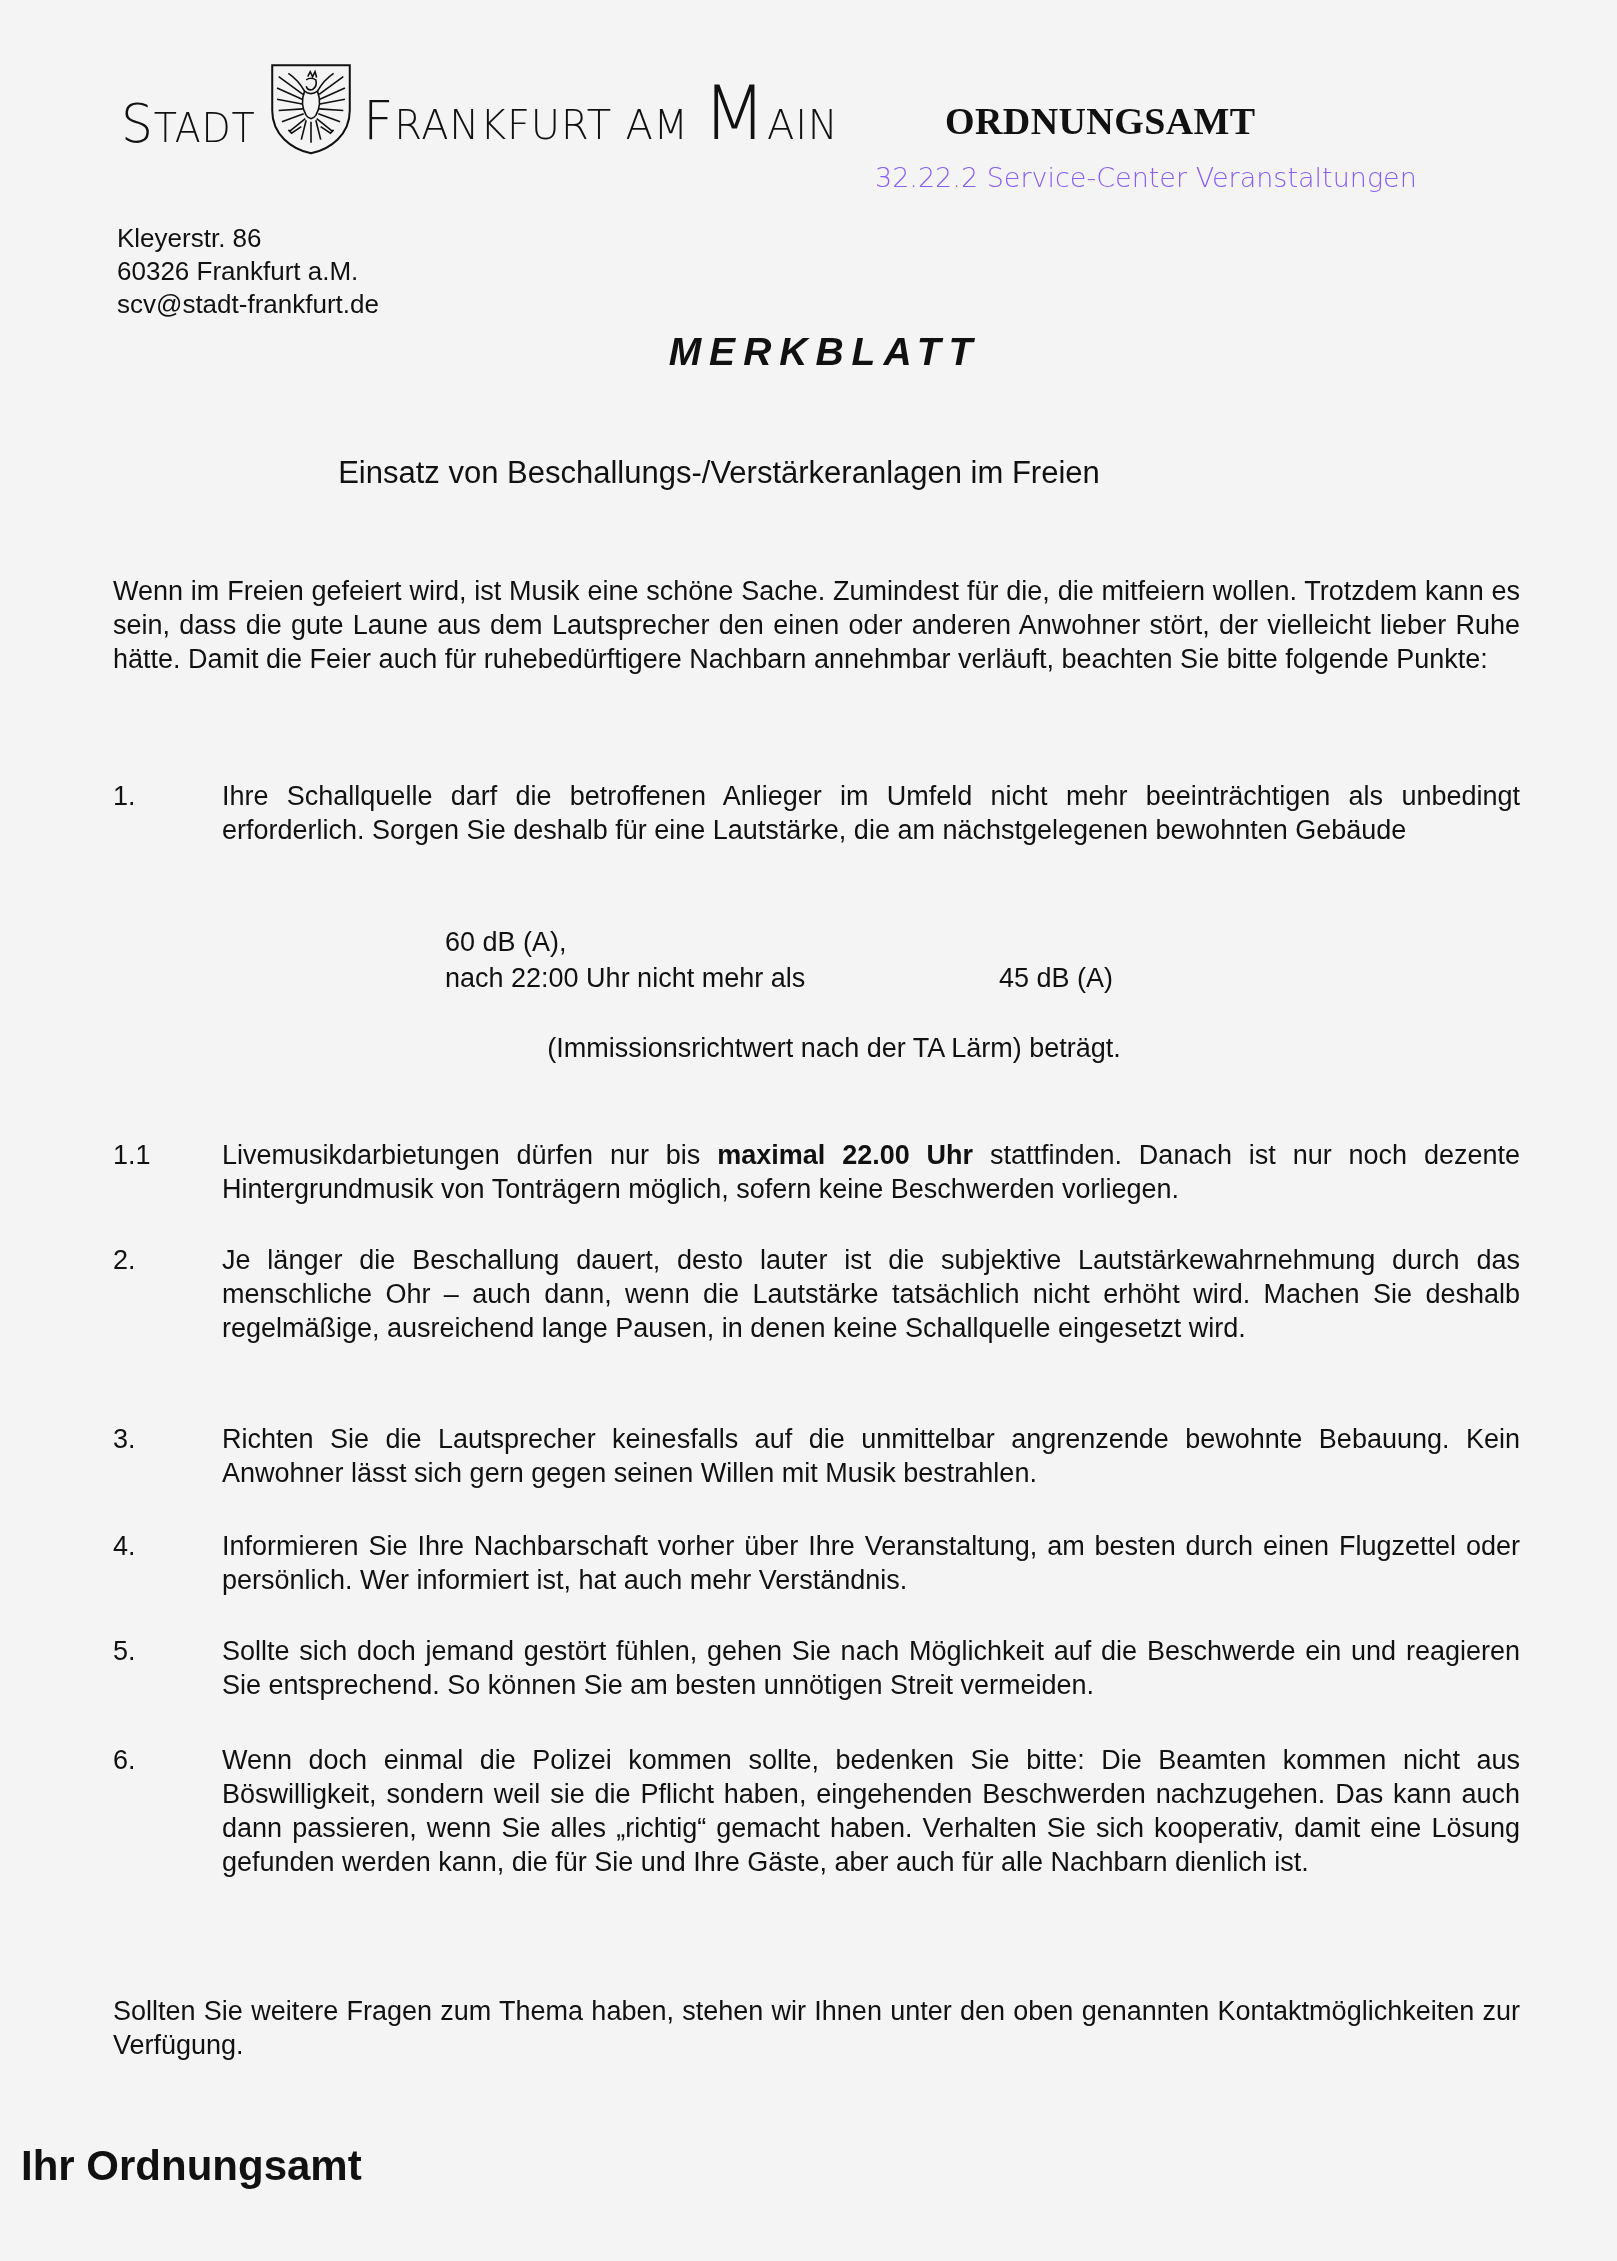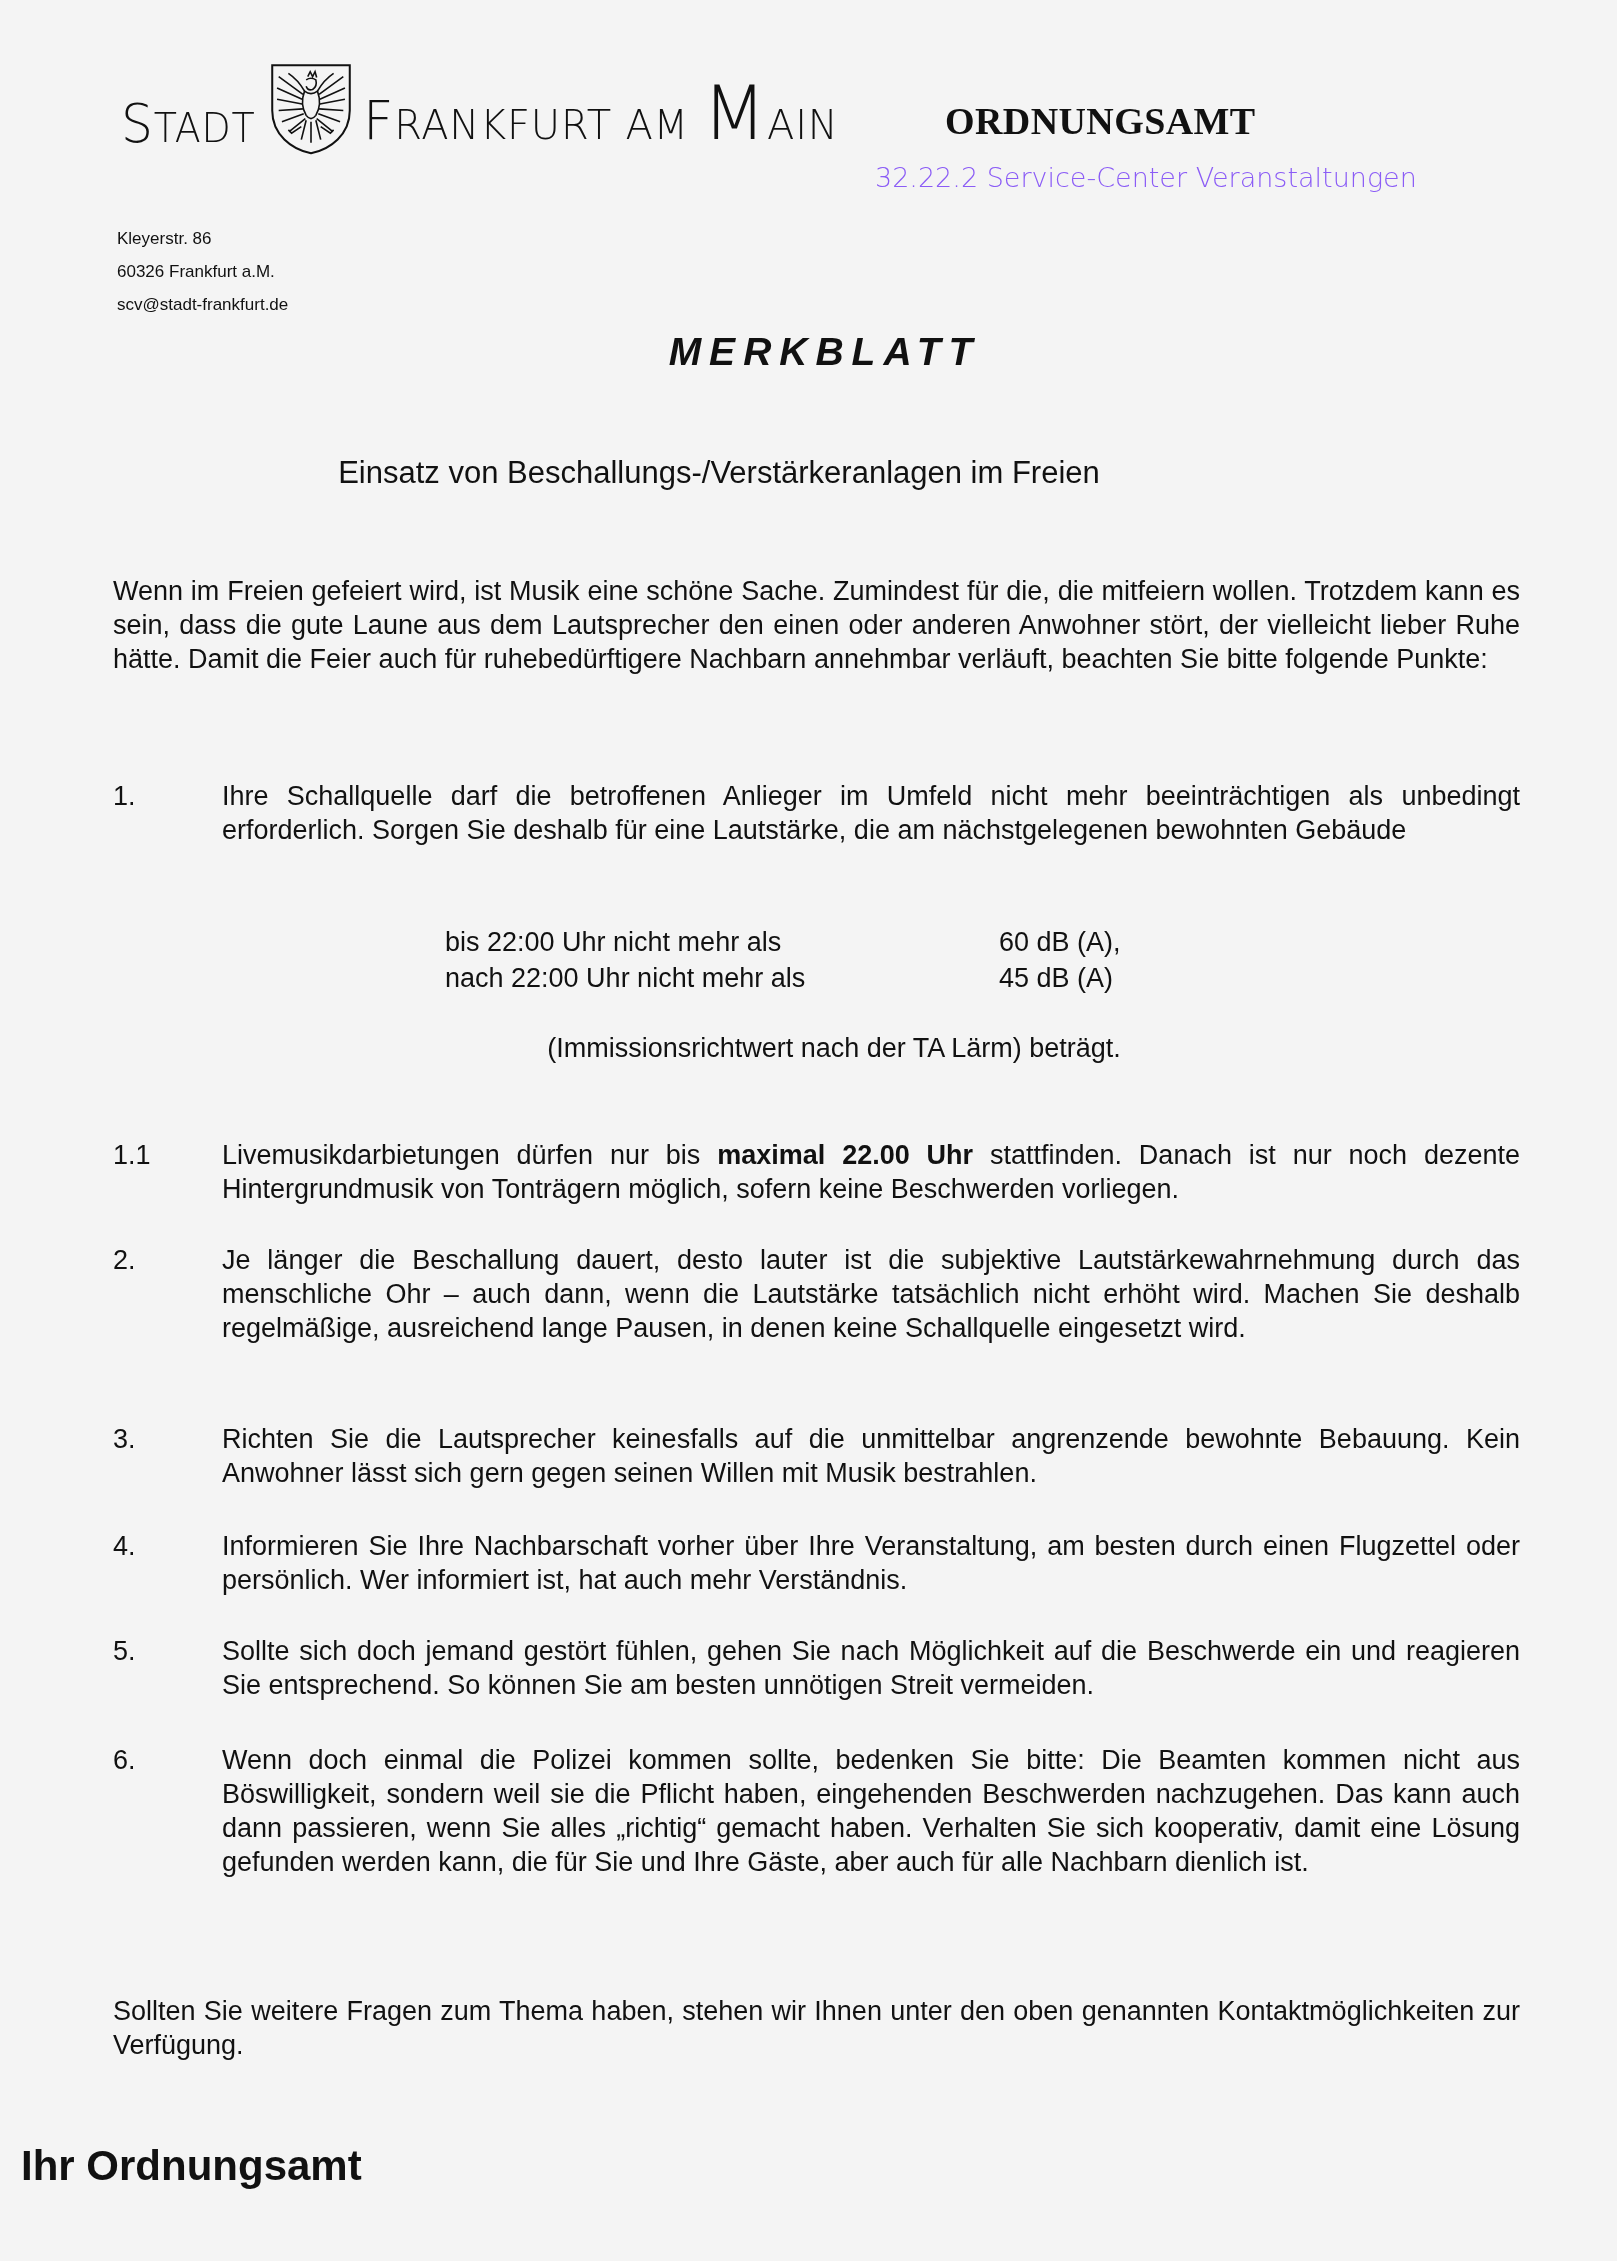--- a/index.html
+++ b/index.html
@@ -35,21 +35,21 @@
     font-size: 38px;
     letter-spacing: 0.4px;
   }
   .dept {
     left: 875px; top: 162px;
     font-family: "DejaVu Sans", sans-serif;
     font-weight: 300;
     font-size: 27px;
     color: #8b5cf6;
   }
-  .address { left: 117px; top: 222px; font-size: 17px; line-height: 33px; }
+  .address { left: 117px; top: 222px; font-size: 26px; line-height: 33px; }
 
   .title {
     left: 0; width: 1617px; top: 330px; text-align: center;
     font-size: 39px; font-weight: bold; letter-spacing: 8px;
     padding-left: 32px; box-sizing: border-box; font-style: italic;
   }
   .subtitle {
     left: 0; width: 1393px; top: 455px; text-align: center;
     font-size: 31px; padding-left: 45px; box-sizing: border-box;
   }
@@ -114,21 +114,20 @@
 
 <div class="abs body-text intro">Wenn im Freien gefeiert wird, ist Musik eine schöne Sache. Zumindest für die, die mitfeiern wollen. Trotzdem kann es sein, dass die gute Laune aus dem Lautsprecher den einen oder anderen Anwohner stört, der vielleicht lieber Ruhe hätte. Damit die Feier auch für ruhebedürftigere Nachbarn annehmbar verläuft, beachten Sie bitte folgende Punkte:</div>
 
 <div class="item" style="top:779px;">
   <span class="item-num">1.</span>
   <div class="item-text body-text">Ihre Schallquelle darf die betroffenen Anlieger im Umfeld nicht mehr beeinträchtigen als unbedingt erforderlich. Sorgen Sie deshalb für eine Lautstärke, die am nächstgelegenen bewohnten Gebäude</div>
 </div>
 
 <div class="abs limits">
   <div class="row">
-    <span class="lbl">bis 22:00 Uhr nicht mehr als</span>
     <span>60 dB (A),</span>
   </div>
   <div class="row">
     <span class="lbl">nach 22:00 Uhr nicht mehr als</span>
     <span>45 dB (A)</span>
   </div>
 </div>
 <div class="abs note">(Immissionsrichtwert nach der TA Lärm) beträgt.</div>
 
 <div class="item" style="top:1138px;">

